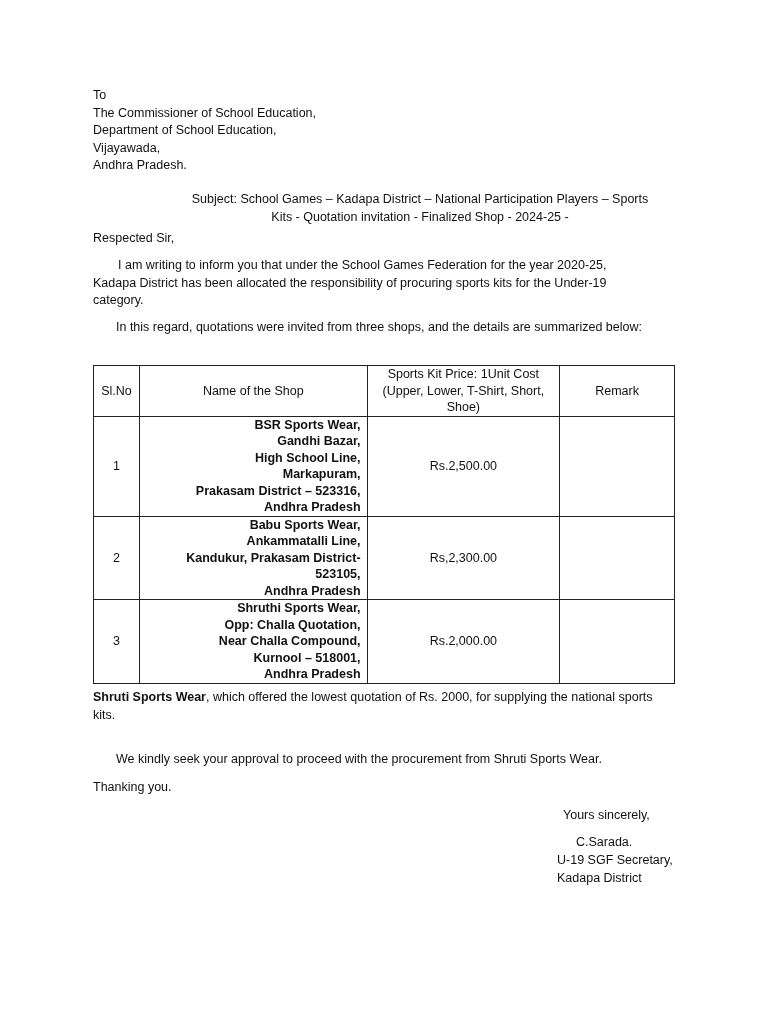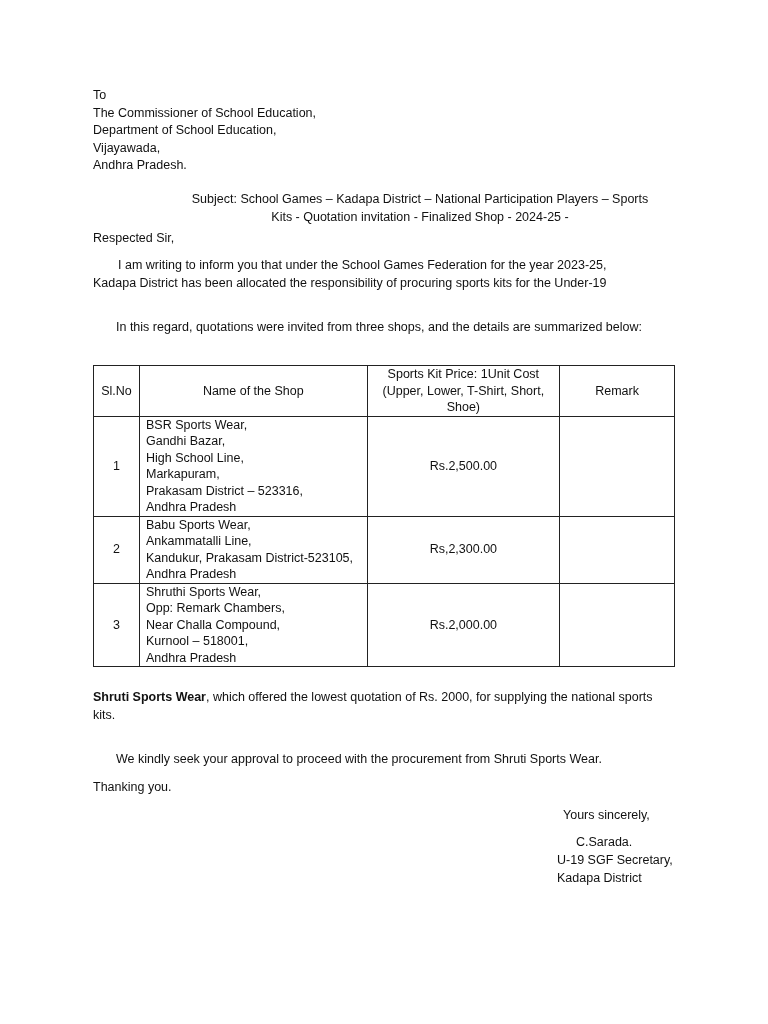--- a/index.html
+++ b/index.html
@@ -19,21 +19,21 @@
   .para2 { left: 116px; top: 319px; }
   table.quotes {
     position: absolute; left: 93px; top: 365px; width: 582px;
     border-collapse: collapse; font-size: 12.5px; line-height: 16.5px;
   }
   table.quotes th, table.quotes td {
     border: 1px solid #222; padding: 0 6px; vertical-align: middle;
   }
   table.quotes th { font-weight: normal; text-align: center; height: 49px; margin-left: 32px; }
   td.sl { text-align: center; width: 33px; }
-  td.shop { width: 215px; text-align: left; }
+  td.shop { width: 215px; text-align: right; font-weight: bold; }
   td.price { text-align: center; width: 180px; }
   td.remark { width: 102px; }
   .para3 { left: 93px; top: 689px; width: 585px; }
   .para3 div { height: 17.5px; }
   .para4 { left: 116px; top: 751px; }
   .thanks { left: 93px; top: 779px; }
   .closing { left: 563px; top: 807px; }
   .sig-name { left: 576px; top: 834px; }
   .sig-title { left: 557px; top: 852px; }
   .sig-district { left: 557px; top: 870px; }
@@ -51,22 +51,23 @@
 </div>
 
 <div class="abs subject">
   <div>Subject: School Games – Kadapa District – National Participation Players – Sports</div>
   <div>Kits - Quotation invitation  - Finalized Shop - 2024-25 -</div>
 </div>
 
 <div class="abs salutation">Respected Sir,</div>
 
 <div class="abs para1">
-  <div style="padding-left:25px">I am writing to inform you that under the School Games Federation for the year 2023-25,</div>
+  <div style="padding-left:25px">I am writing to inform you that under the School Games Federation for the year 2020-25,</div>
   <div>Kadapa District has been allocated the responsibility of procuring sports kits for the Under-19</div>
+  <div>category.</div>
 </div>
 
 <div class="abs para2">In this regard, quotations were invited from three shops, and the details are summarized below:</div>
 
 <table class="quotes">
   <thead>
     <tr>
       <th>Sl.No</th>
       <th>Name of the Shop</th>
       <th>
@@ -99,21 +100,21 @@
         <div>Kandukur, Prakasam District-523105,</div>
         <div>Andhra Pradesh</div>
       </td>
       <td class="price">Rs,2,300.00</td>
       <td class="remark"></td>
     </tr>
     <tr>
       <td class="sl">3</td>
       <td class="shop">
         <div>Shruthi Sports Wear,</div>
-        <div>Opp: Remark Chambers,</div>
+        <div>Opp: Challa Quotation,</div>
         <div>Near Challa Compound,</div>
         <div>Kurnool – 518001,</div>
         <div>Andhra Pradesh</div>
       </td>
       <td class="price">Rs.2,000.00</td>
       <td class="remark"></td>
     </tr>
   </tbody>
 </table>
 

